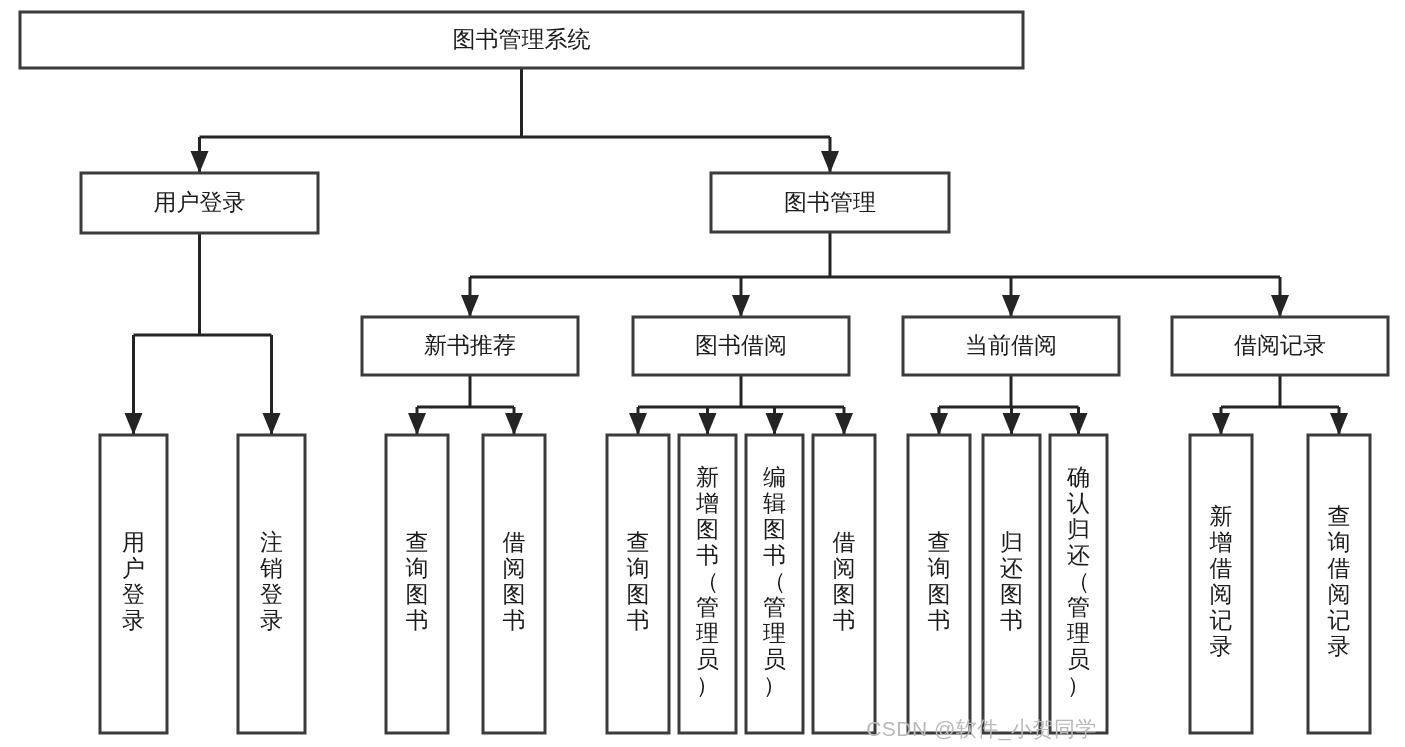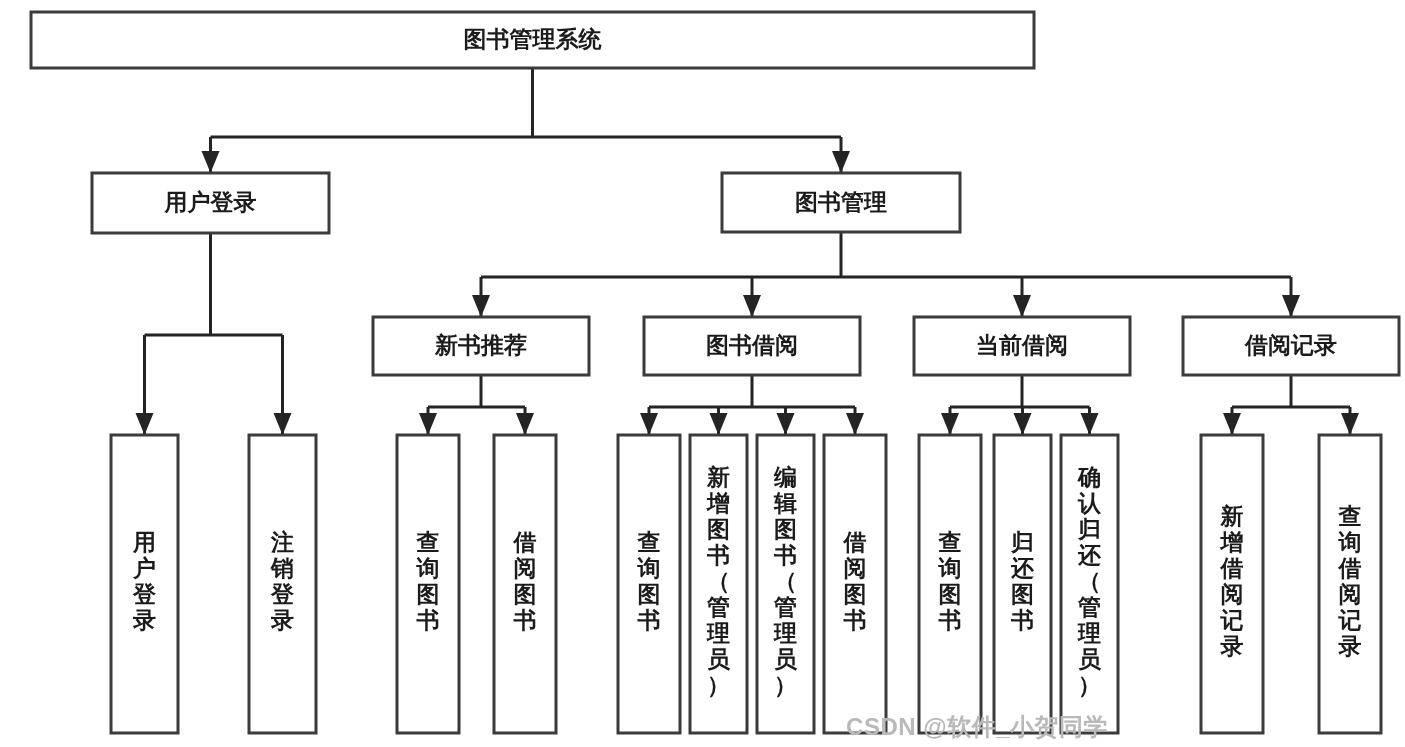--- a/index.html
+++ b/index.html
@@ -9,25 +9,24 @@
   }
   body {
     width: 1405px;
     height: 747px;
     font-family: "Liberation Sans", "DejaVu Sans", sans-serif;
     overflow: hidden;
     position: relative;
   }
   #diagram-root {
     position: absolute;
-    left: 11px;
+    left: 0;
     top: 0;
     width: 1111px;
     height: 747px;
-    font-weight: bold;
   }
   svg.canvas {
     display: block;
     width: 1405px;
     height: 747px;
   }
   .node-box {
     fill: #ffffff;
     stroke: #3b3b3b;
     stroke-width: 3;
@@ -53,21 +52,21 @@
     font-family: "Liberation Sans", "DejaVu Sans", sans-serif;
     font-size: 23px;
     fill: #1b1b1b;
     text-anchor: middle;
   }
   .watermark {
     position: absolute;
     right: 14px;
     bottom: 4px;
     font-family: "Liberation Sans", "DejaVu Sans", sans-serif;
-    font-size: 24px;
+    font-size: 21px;
     color: #b9b9b9;
     letter-spacing: 0.5px;
     white-space: nowrap;
     pointer-events: none;
   }
 </style>
 </head>
 <body>
 
 <div id="diagram-root">

